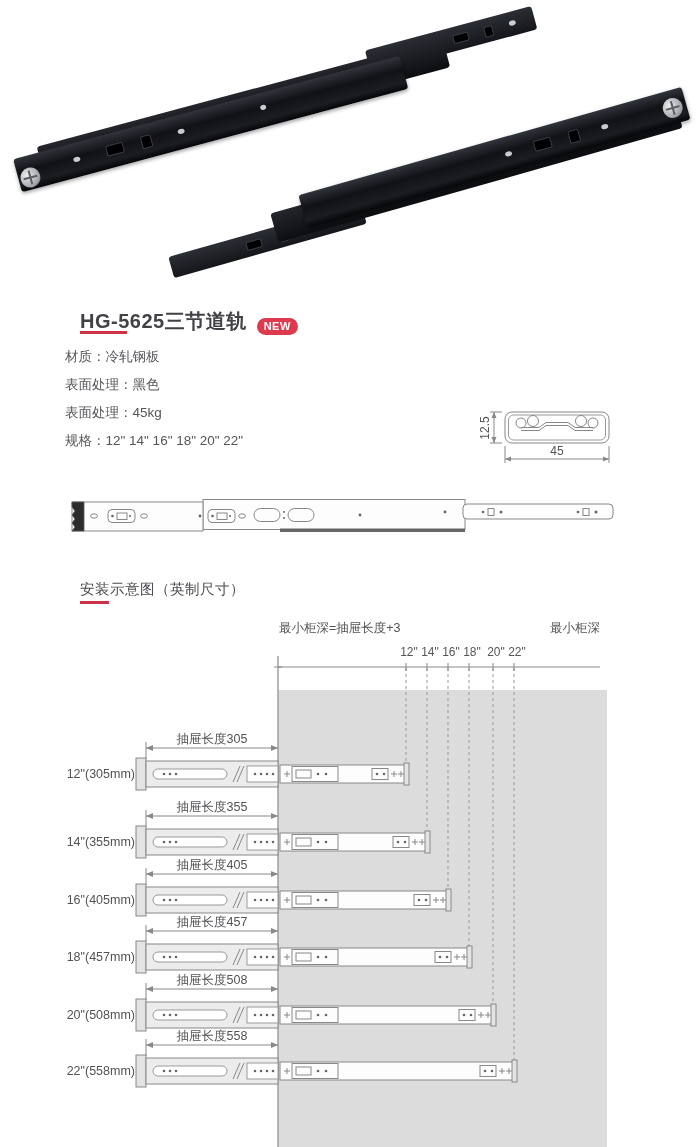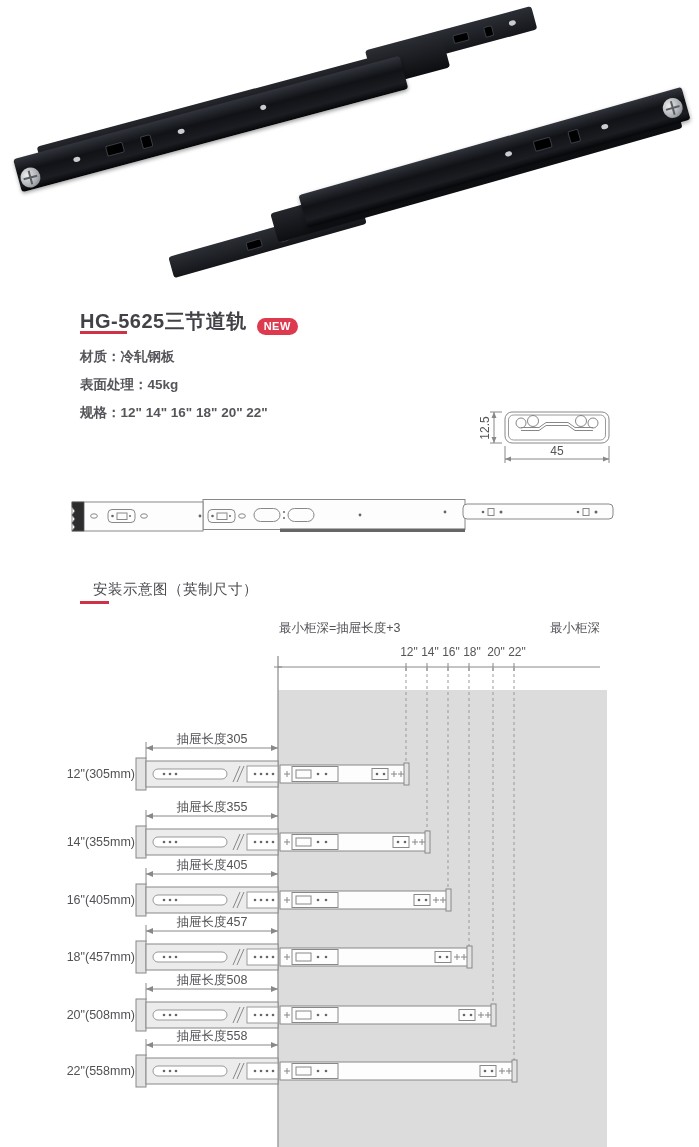--- a/index.html
+++ b/index.html
@@ -21,22 +21,22 @@
   .screw:before,.screw:after{content:"";position:absolute;background:#5a5e63;left:9px;top:3px;width:2px;height:14px;}
   .screw:after{transform:rotate(90deg);}
 
   
   #title-row{left:80px;top:299px;display:flex;align-items:flex-end;gap:10px;margin-top:9px;}
   #product-title{font-size:20px;font-weight:700;color:#414147;letter-spacing:.5px;}
   #new-badge{font-size:11px;font-weight:700;color:#fff;background:#dd3a50;
              padding:2px 7px 3px;border-radius:9px;letter-spacing:.5px;}
   .red-underline{background:#cf3247;height:3px;}
   .spec-line{font-size:13.5px;color:#55555b;line-height:28px;white-space:pre;}
-  #specs{left:80px;top:343px;font-weight:bold;}
-  #install-heading{left:80px;top:580px;font-size:14.5px;color:#4a4a50;letter-spacing:.5px;margin-left:13px;}
+  #specs{left:65px;top:343px;}
+  #install-heading{left:80px;top:580px;font-size:14.5px;color:#4a4a50;letter-spacing:.5px;}
 
   
   svg{display:block;}
   .ln{stroke:#888;fill:none;stroke-width:1;}
   .ln2{stroke:#9a9a9a;fill:none;stroke-width:1.4;}
   .t{font-family:"Liberation Sans",sans-serif;font-size:12px;fill:#555;}
   .t2{font-family:"Liberation Sans",sans-serif;font-size:12.5px;fill:#525257;}
   .ar{fill:#888;stroke:none;}
   .fl{fill:#e3e3e3;stroke:#888;stroke-width:1;}
   .bx{fill:#ececec;stroke:#888;stroke-width:1;}
@@ -95,20 +95,21 @@
 </div>
 
 <div class="abs" id="title-row">
   <span id="product-title">HG-5625三节道轨</span>
   <span id="new-badge">NEW</span>
 </div>
 <div class="abs red-underline" style="left:80px;top:331px;width:47px;"></div>
 
 <div class="abs" id="specs">
   <div class="spec-line">材质：冷轧钢板</div>
+  <div class="spec-line">表面处理：黑色</div>
   <div class="spec-line">表面处理：45kg</div>
   <div class="spec-line">规格：12" 14" 16" 18" 20" 22"</div>
 </div>
 
 <svg class="abs" style="left:477px;top:396px;" width="170" height="84" viewBox="0 0 170 84">
   <rect x="28" y="16" width="104" height="31" rx="7" class="nf"></rect>
   <rect x="31.5" y="19" width="97" height="25" rx="5" class="nf" style="stroke:#9a9a9a"></rect>
   <path d="M44 31.5 h18 l7 -5 h22 l7 5 h18" class="ln"></path>
   <path d="M44 34.5 h18 l7 -5 h22 l7 5 h18" class="ln"></path>
   <circle cx="44" cy="27" r="5" class="nf"></circle>

